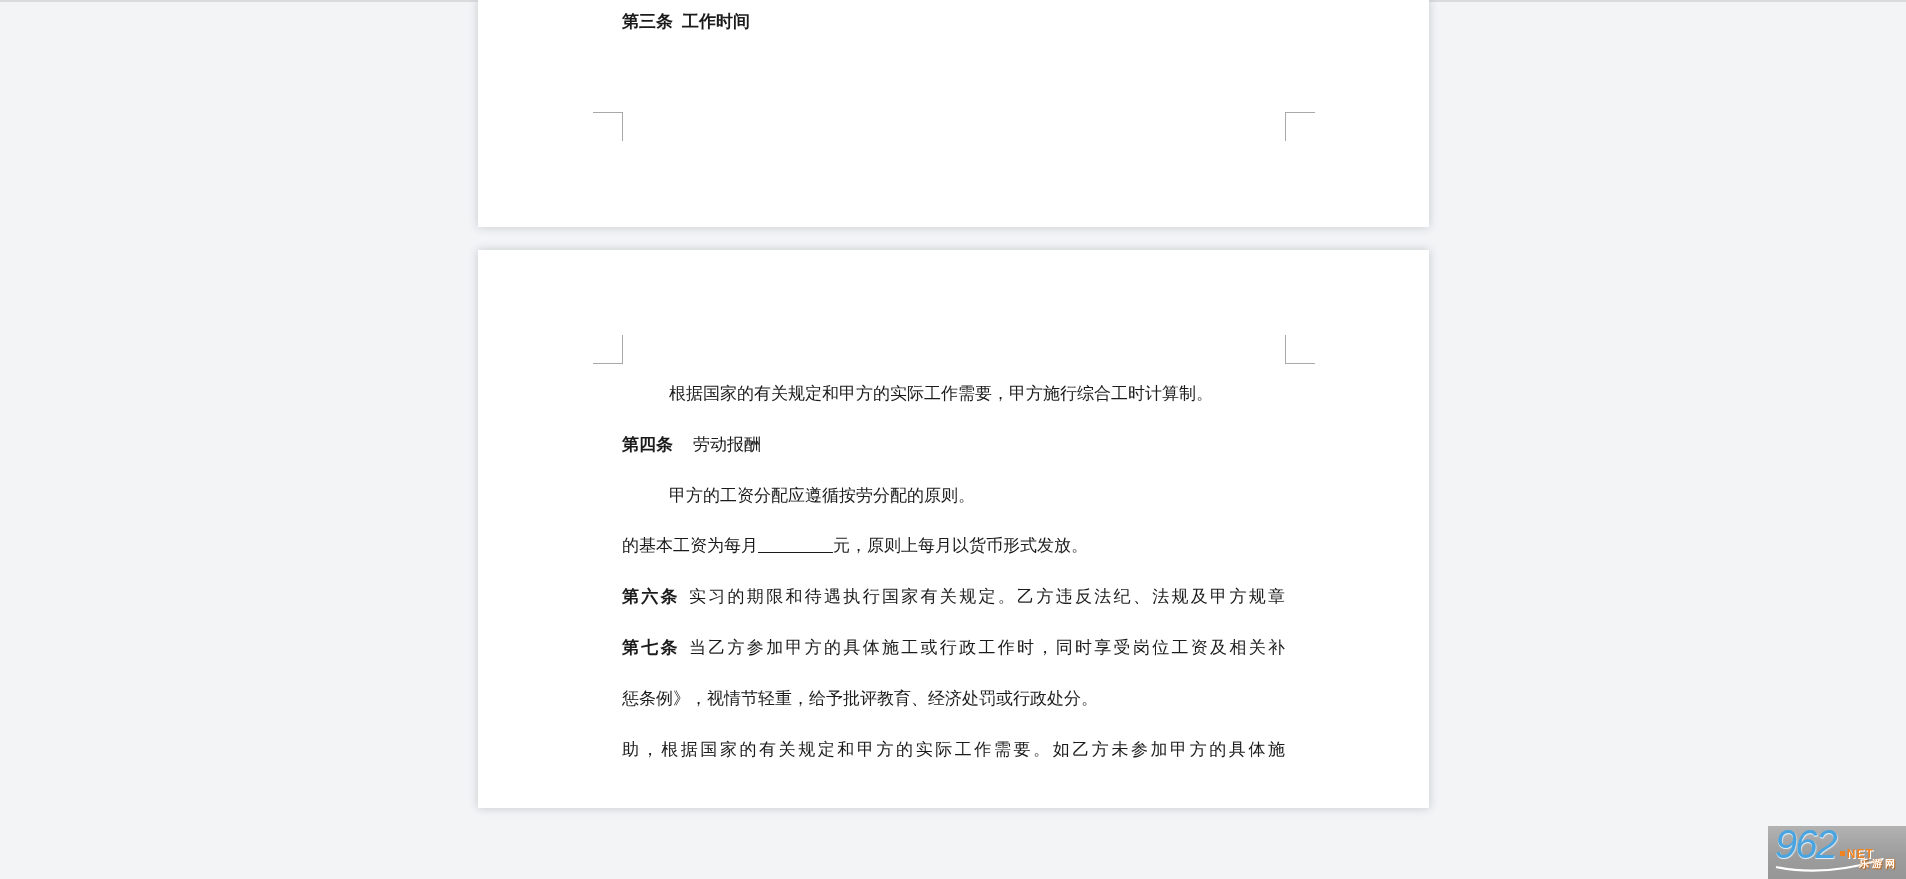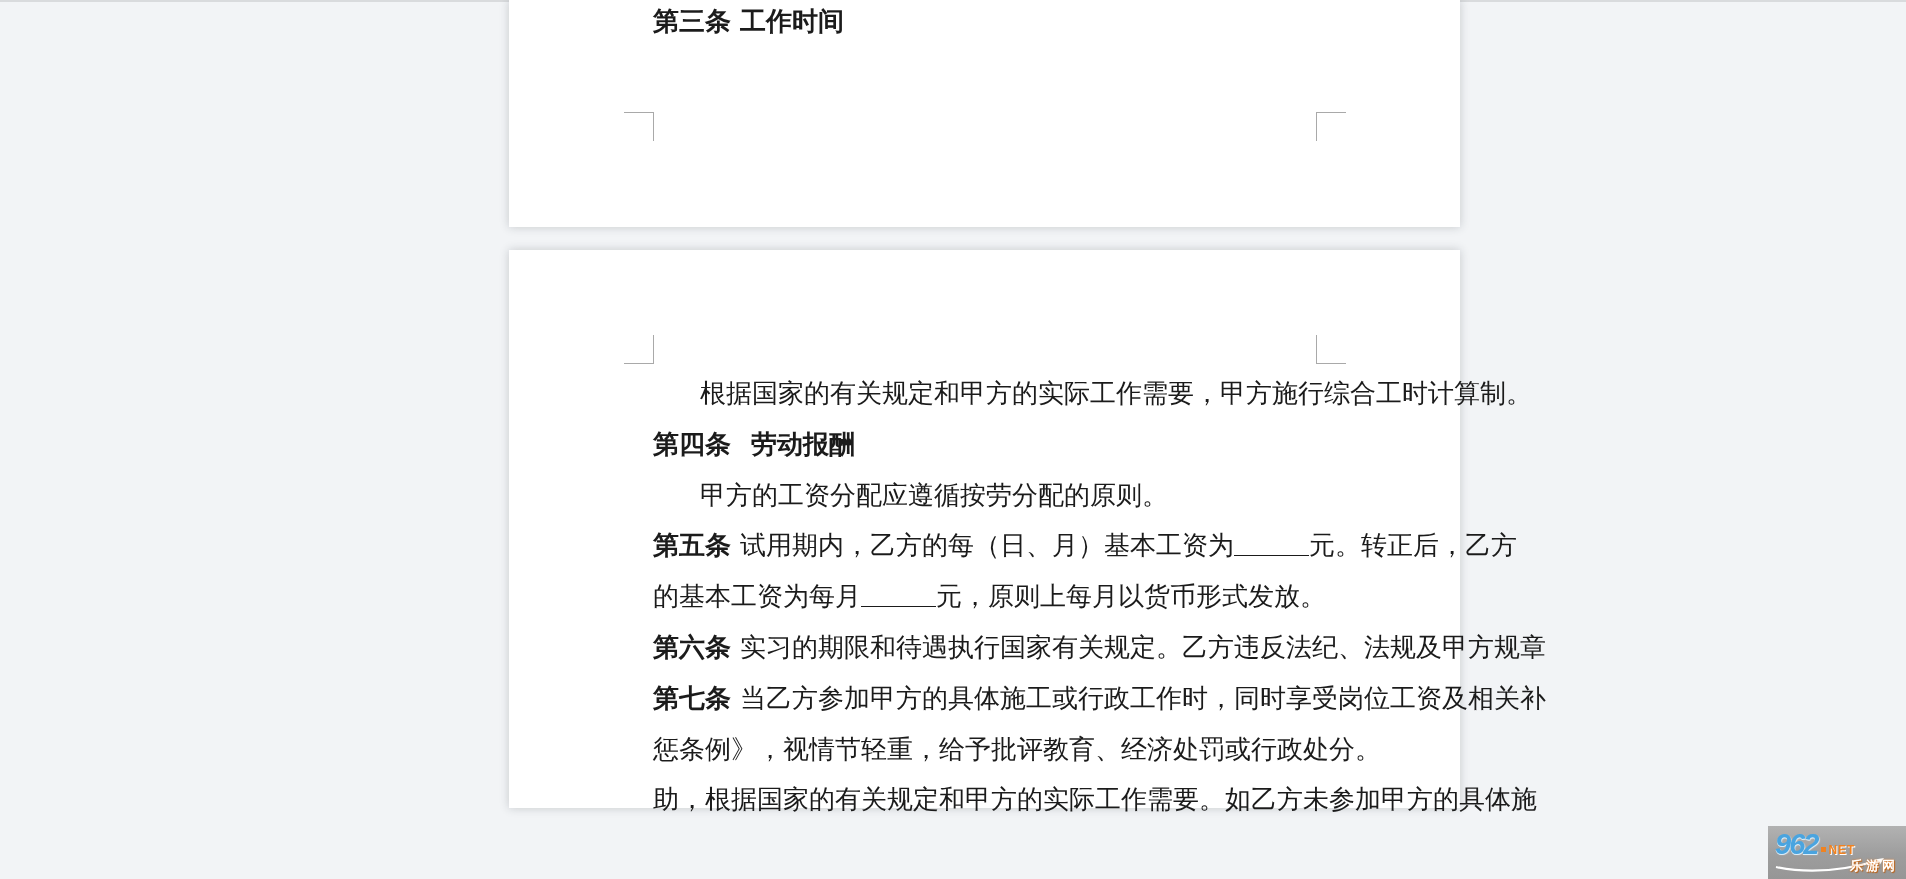--- a/index.html
+++ b/index.html
@@ -28,21 +28,21 @@
   #page1 { top: 0; height: 227px; }
   #page2 { top: 250px; height: 558px; }
 
   
   .crop { position: absolute; width: 29px; height: 28px; }
   .crop-b-left  { left: 115px; bottom: 86px; border-top: 1px solid #a9a9a9; border-right: 1px solid #a9a9a9; }
   .crop-b-right { left: 807px; bottom: 86px; border-top: 1px solid #a9a9a9; border-left: 1px solid #a9a9a9; }
   .crop-t-left  { left: 115px; top: 85px; border-bottom: 1px solid #a9a9a9; border-right: 1px solid #a9a9a9; }
   .crop-t-right { left: 807px; top: 85px; border-bottom: 1px solid #a9a9a9; border-left: 1px solid #a9a9a9; }
 
-  .doc-text { color: #1b1b1b; font-size: 26px; margin-left: 31px; }
+  .doc-text { color: #1b1b1b; font-size: 17px; }
   #page1 .headline {
     position: absolute; left: 144px; top: -4px;
     height: 51px; line-height: 51px; white-space: nowrap;
     font-weight: 700;
   }
   .textblock {
     position: absolute; left: 144px; top: 119px; width: 663px;
   }
   .line {
     height: 50.8px; line-height: 50.8px;
@@ -50,21 +50,21 @@
   }
   .line.indent { text-indent: 47px; }
   .line.fill {
     text-align: justify;
     text-align-last: justify;
     text-justify: inter-character;
     width: 663px;
   }
   .num { font-weight: 700; margin-right: 9px; }
   .heading .num { margin-right: 20px; }
-  .heading .title { font-weight: 700; margin-right: 0; }
+  .heading .title { font-weight: 400; margin-right: 0; }
   .blank {
     display: inline-block;
     width: 75px; height: 18px;
     border-bottom: 1px solid #1b1b1b;
     vertical-align: baseline;
     transform: translateY(2px);
   }
 
   
   .wm {
@@ -72,39 +72,39 @@
     width: 138px; height: 53px;
     background: linear-gradient(180deg, #b2b2b2 0%, #9d9d9d 55%, #969696 100%);
     cursor: pointer;
   }
   .wm-row1 {
     position: absolute; left: 7px; top: 3px;
     white-space: nowrap; line-height: 30px;
   }
   .wm-962 {
     font-family: "Liberation Sans", sans-serif;
-    font-size: 29px; font-weight: 700; font-style: italic;
+    font-size: 40px; font-weight: 400; font-style: italic;
     color: #4aa4df;
     letter-spacing: -2px;
     text-shadow: 0 1px 0 #d9eefb, 1px 1px 1px rgba(255,255,255,0.55);
   }
   .wm-dot {
     display: inline-block; width: 5px; height: 5px;
     background: #f08220; margin: 0 2px 2px 4px;
   }
   .wm-net {
     font-family: "Liberation Sans", sans-serif;
     font-size: 12px; font-weight: 700;
     color: #f08220; letter-spacing: 1px;
     text-shadow: 1px 1px 0 #ffffff;
   }
   .wm-cn {
     position: absolute; right: 8px; top: 31px;
     font-family: "Liberation Sans", sans-serif;
-    font-size: 13px; font-weight: 700;
+    font-size: 10px; font-weight: 700;
     color: #ffffff; letter-spacing: 3px;
     text-shadow: 0 0 2px #e87a1e, 1px 1px 1px #b35a10;
   }
   .wm-swoosh { position: absolute; left: 0; top: 0; }
 </style>
 </head>
 <body>
 
 <div id="stage">
   <div class="top-border"></div>
@@ -124,23 +124,20 @@
     <div class="textblock">
       <div class="line indent">
         <span>根据国家的有关规定和甲方的实际工作需要，甲方施行综合工时计算制。</span>
       </div>
       <div class="line heading">
         <span class="num">第四条</span><span class="title">劳动报酬</span>
       </div>
       <div class="line indent">
         <span>甲方的工资分配应遵循按劳分配的原则。</span>
       </div>
-      <div class="line fill">
-        <span class="num">第五条</span><span>试用期内，乙方的每（日、月）基本工资为</span><span class="blank"></span><span>元。转正后，乙方</span>
-      </div>
       <div class="line">
         <span>的基本工资为每月</span><span class="blank"></span><span>元，原则上每月以货币形式发放。</span>
       </div>
       <div class="line fill">
         <span class="num">第六条</span><span>实习的期限和待遇执行国家有关规定。乙方违反法纪、法规及甲方规章</span>
       </div>
       <div class="line fill">
         <span class="num">第七条</span><span>当乙方参加甲方的具体施工或行政工作时，同时享受岗位工资及相关补</span>
       </div>
       <div class="line">

